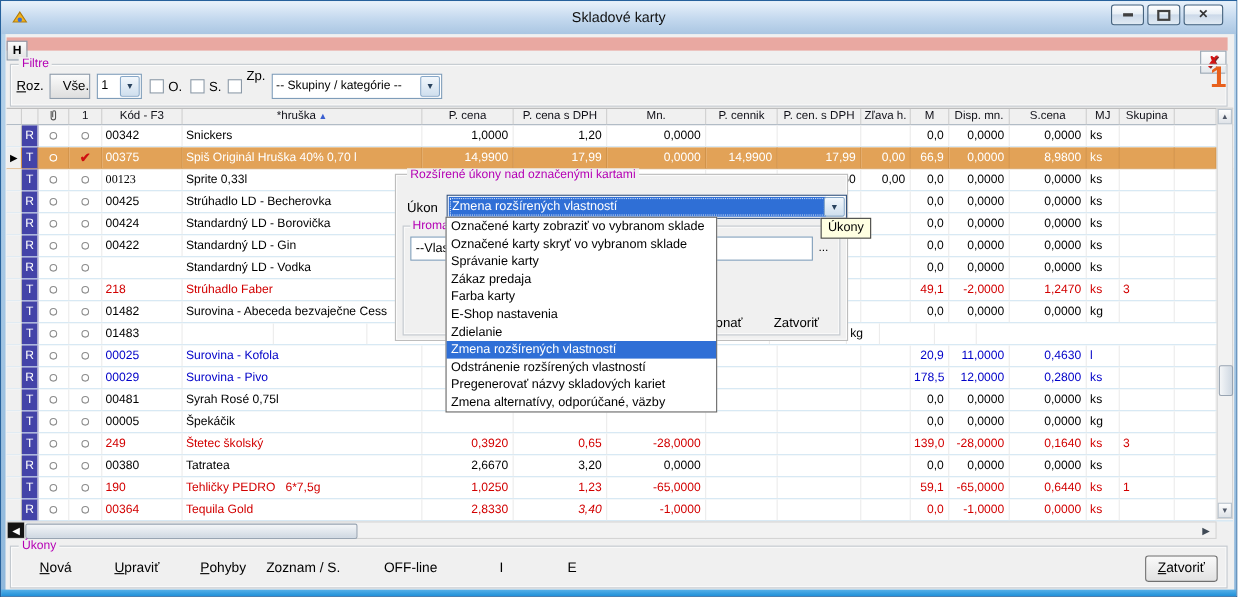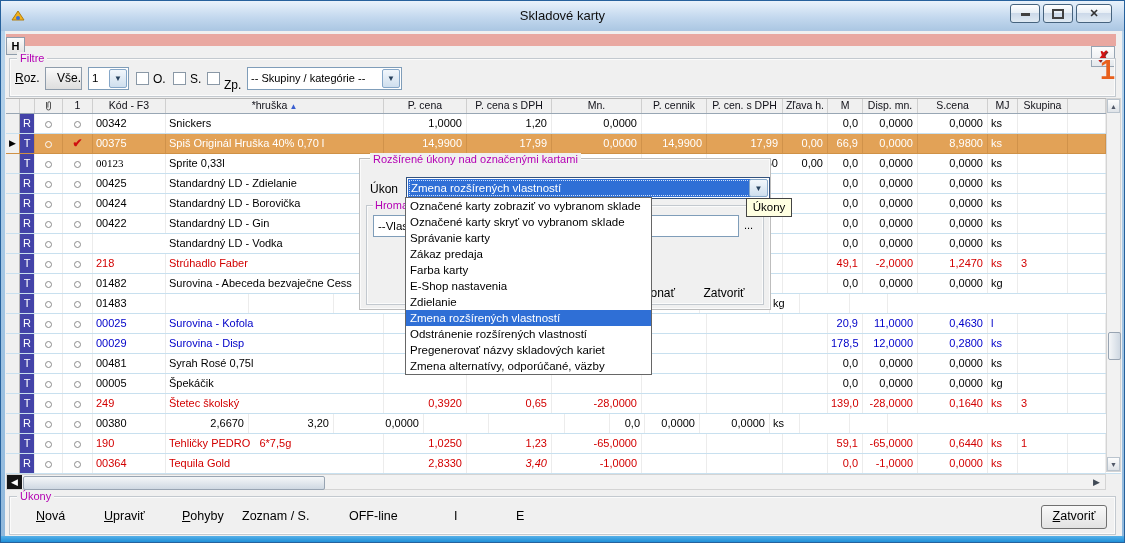--- a/index.html
+++ b/index.html
@@ -105,21 +105,21 @@
     <div class="btn" style="left:40px;top:36px;width:37px;height:23px;line-height:21px;">Vše.</div>
     <div class="combo" style="left:83px;top:36px;width:41px;height:23px;">
       <div class="val" style="line-height:21px;">1</div>
       <div class="arr">▼</div>
     </div>
     <div class="chkbox" style="left:131px;top:41px;"></div>
     <div class="chklabel" style="left:148px;top:41px;">O.</div>
     <div class="chkbox" style="left:168px;top:41px;"></div>
     <div class="chklabel" style="left:185px;top:41px;">S.</div>
     <div class="chkbox" style="left:202px;top:41px;"></div>
-    <div class="chklabel" style="left:219px;top:47px;">Zp.</div>
+    <div class="chklabel" style="left:219px;top:31px;">Zp.</div>
     <div class="combo" style="left:242px;top:36px;width:155px;height:23px;">
       <div class="val" style="line-height:21px;font-size:11px;">-- Skupiny / kategórie --</div>
       <div class="arr">▼</div>
     </div>
     <div class="count1">1</div>
 
     <div class="tablewrap">
       <div class="hrow" id="thead">
           <div class="hcell" style="width: 14px;"></div>
           <div class="hcell" style="width: 15px;"></div>
@@ -202,21 +202,21 @@
             <div class="cell" style="width: 30px;">ks</div>
             <div class="cell" style="width: 50px;"></div>
             <div class="cell" style="width: 38px;"></div>
           </div>
           <div class="trow ">
             <div class="cell c-sel0" style="width: 14px;"></div>
             <div class="cell c-t" style="width: 15px;">R</div>
             <div class="cell" style="width: 28px; text-align: center;"><span class="dot"></span></div>
             <div class="cell" style="width: 30px; text-align: center;"><span class="dot"></span></div>
             <div class="cell" style="width: 73px;">00425</div>
-            <div class="cell" style="width: 218px;">Standardný LD - Zdielanie</div>
+            <div class="cell" style="width: 218px;">Strúhadlo LD - Becherovka</div>
             <div class="cell num" style="width: 83px;"></div>
             <div class="cell num" style="width: 85px;"></div>
             <div class="cell num" style="width: 90px;"></div>
             <div class="cell num" style="width: 65px;"></div>
             <div class="cell num" style="width: 76px;"></div>
             <div class="cell num" style="width: 45px;"></div>
             <div class="cell num" style="width: 35px;">0,0</div>
             <div class="cell num" style="width: 55px;">0,0000</div>
             <div class="cell num" style="width: 70px;">0,0000</div>
             <div class="cell" style="width: 30px;">ks</div>
@@ -361,21 +361,21 @@
             <div class="cell" style="width: 30px;">l</div>
             <div class="cell" style="width: 50px;"></div>
             <div class="cell" style="width: 38px;"></div>
           </div>
           <div class="trow c-blue">
             <div class="cell c-sel0" style="width: 14px;"></div>
             <div class="cell c-t" style="width: 15px;">R</div>
             <div class="cell" style="width: 28px; text-align: center;"><span class="dot"></span></div>
             <div class="cell" style="width: 30px; text-align: center;"><span class="dot"></span></div>
             <div class="cell" style="width: 73px;">00029</div>
-            <div class="cell" style="width: 218px;">Surovina - Disp</div>
+            <div class="cell" style="width: 218px;">Surovina - Pivo</div>
             <div class="cell num" style="width: 83px;"></div>
             <div class="cell num" style="width: 85px;"></div>
             <div class="cell num" style="width: 90px;"></div>
             <div class="cell num" style="width: 65px;"></div>
             <div class="cell num" style="width: 76px;"></div>
             <div class="cell num" style="width: 45px;"></div>
             <div class="cell num" style="width: 35px;">178,5</div>
             <div class="cell num" style="width: 55px;">12,0000</div>
             <div class="cell num" style="width: 70px;">0,2800</div>
             <div class="cell" style="width: 30px;">ks</div>
@@ -441,20 +441,21 @@
             <div class="cell" style="width: 30px;">ks</div>
             <div class="cell" style="width: 50px;">3</div>
             <div class="cell" style="width: 38px;"></div>
           </div>
           <div class="trow ">
             <div class="cell c-sel0" style="width: 14px;"></div>
             <div class="cell c-t" style="width: 15px;">R</div>
             <div class="cell" style="width: 28px; text-align: center;"><span class="dot"></span></div>
             <div class="cell" style="width: 30px; text-align: center;"><span class="dot"></span></div>
             <div class="cell" style="width: 73px;">00380</div>
+            <div class="cell" style="width: 218px;">Tatratea</div>
             <div class="cell num" style="width: 83px;">2,6670</div>
             <div class="cell num" style="width: 85px;">3,20</div>
             <div class="cell num" style="width: 90px;">0,0000</div>
             <div class="cell num" style="width: 65px;"></div>
             <div class="cell num" style="width: 76px;"></div>
             <div class="cell num" style="width: 45px;"></div>
             <div class="cell num" style="width: 35px;">0,0</div>
             <div class="cell num" style="width: 55px;">0,0000</div>
             <div class="cell num" style="width: 70px;">0,0000</div>
             <div class="cell" style="width: 30px;">ks</div>

